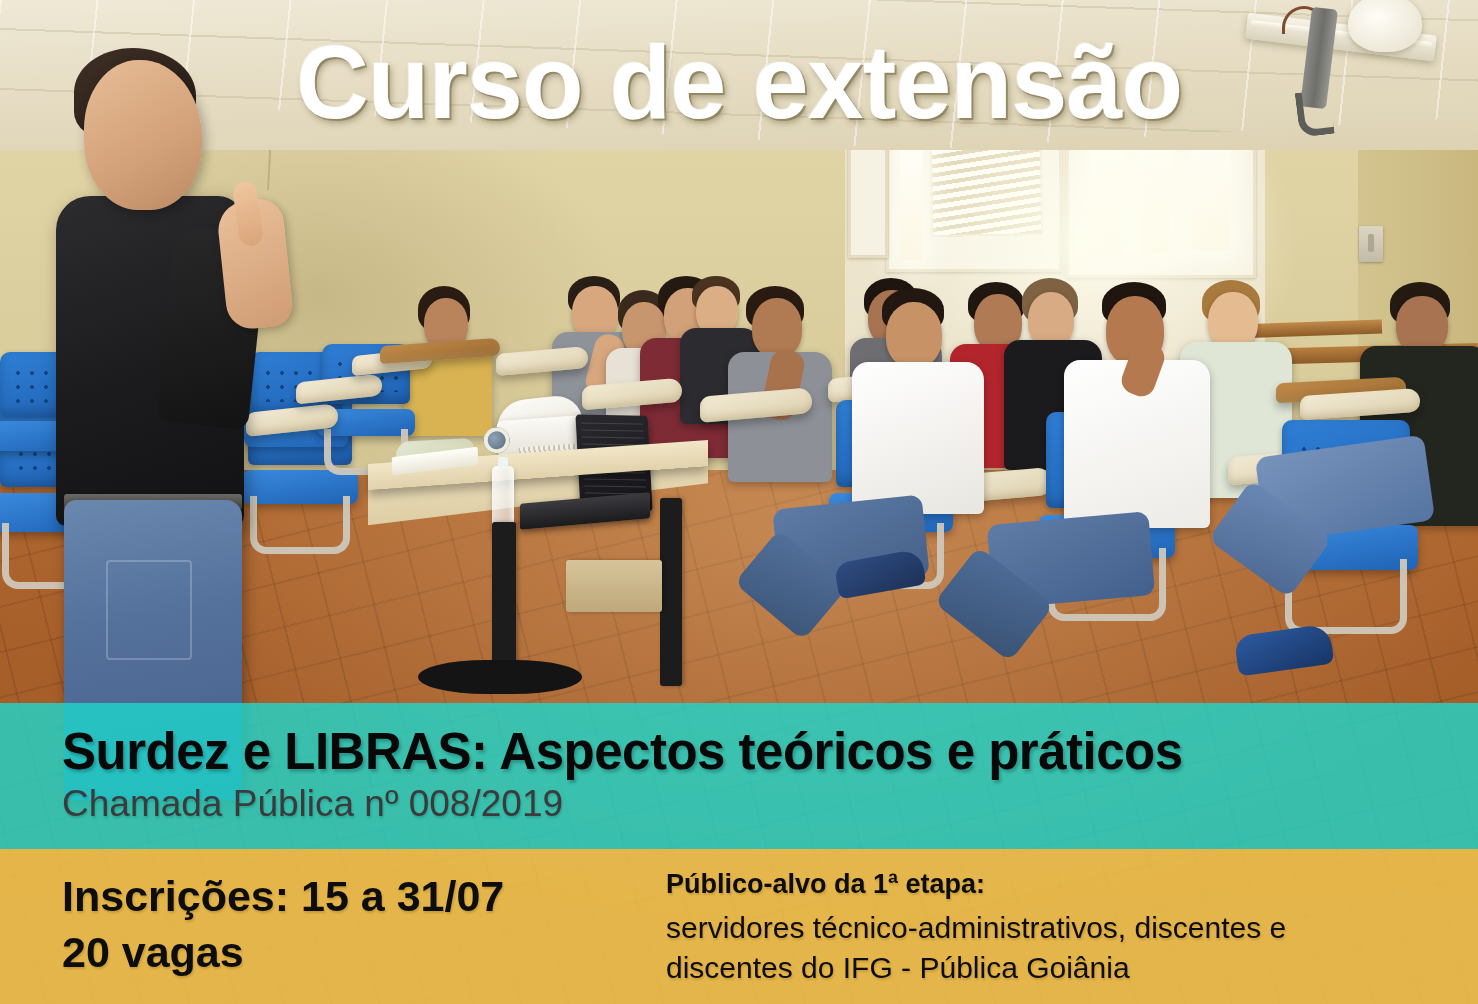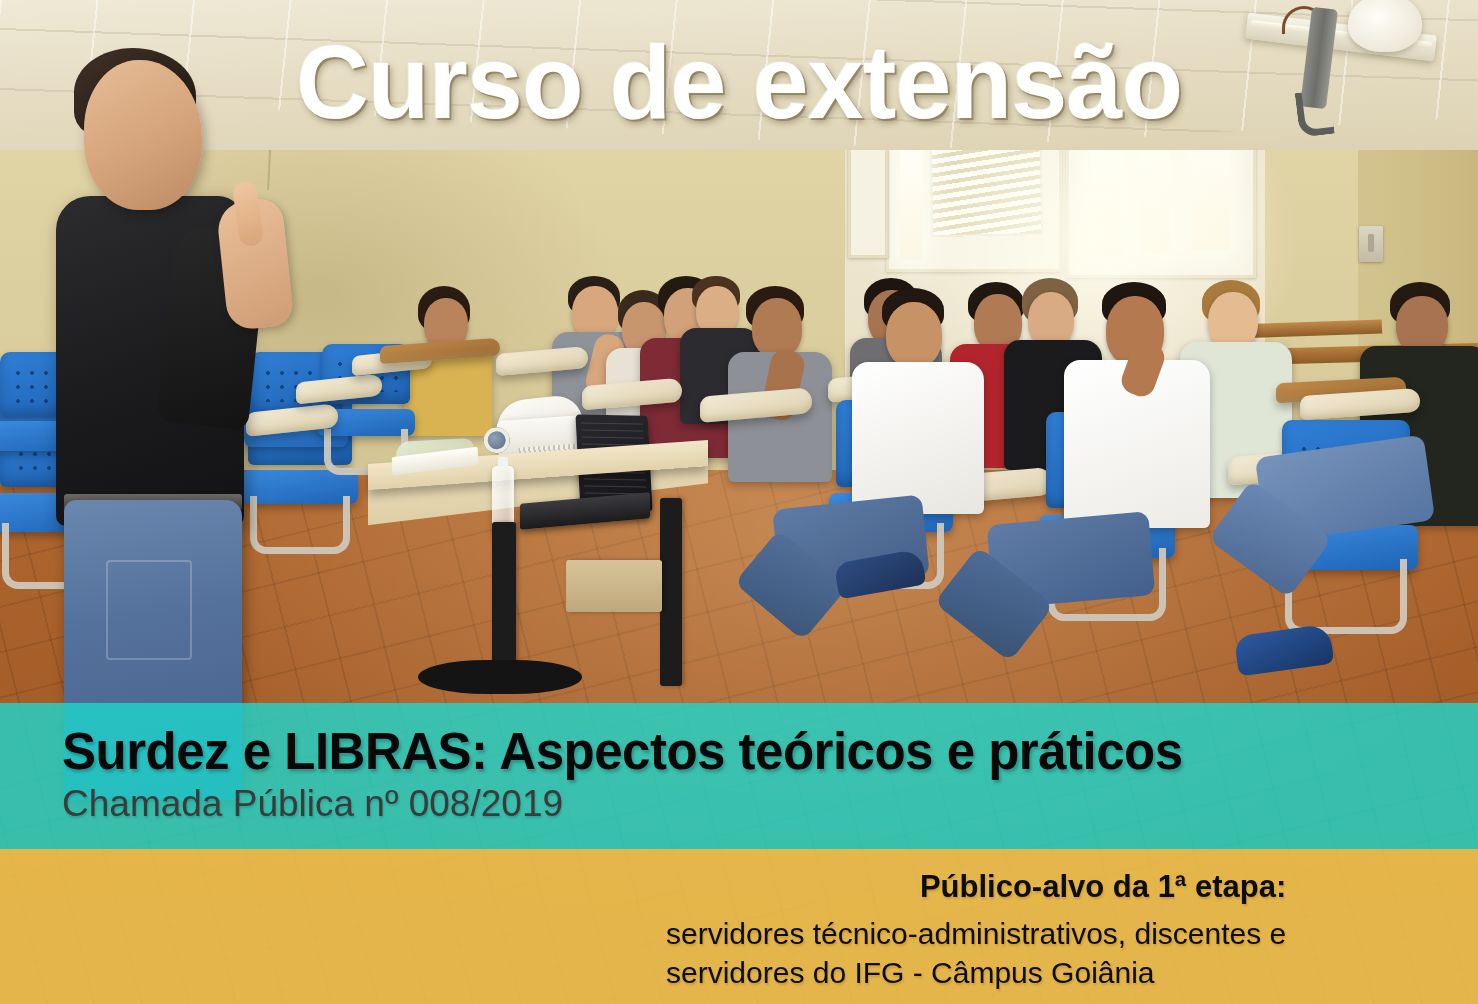--- a/index.html
+++ b/index.html
@@ -390,21 +390,21 @@
   }
   .enroll div { white-space:nowrap; }
 
   .audience {
     position:absolute; left:666px; top:866px;
     font-family:"Liberation Sans", sans-serif;
     color:#0d0d0d;
     text-shadow:1px 2px 2px rgba(130,95,15,.28);
   }
   .audience .aud-head {
-    font-weight:bold; font-size:31px; line-height:1.35; white-space:nowrap;text-align:right;
+    font-weight:bold; font-size:27px; line-height:1.35; white-space:nowrap;
   }
   .audience .aud-body {
     font-weight:normal; font-size:30px; line-height:1.32; margin-top:6px;
   }
   .audience .aud-body div { white-space:nowrap; }
 </style>
 </head>
 <body>
 
 <div class="poster">
@@ -609,22 +609,26 @@
   </div>
 
   <div class="headline">Curso de extensão</div>
 
   <div class="band-cyan"></div>
   <div class="course-title">Surdez e LIBRAS: Aspectos teóricos e práticos</div>
   <div class="course-sub">Chamada Pública nº 008/2019</div>
 
   <div class="band-yellow"></div>
 
+  <div class="enroll">
+    <div>Inscrições: 15 a 31/07</div>
+    <div>20 vagas</div>
+  </div>
 
   <div class="audience">
     <div class="aud-head">Público-alvo da 1ª etapa:</div>
     <div class="aud-body">
       <div>servidores técnico-administrativos, discentes e</div>
-      <div>servidores do IFG - Câmpus Goiânia</div>
+      <div>discentes do IFG - Pública Goiânia</div>
     </div>
   </div>
 
 </div>
 
 </body></html>

